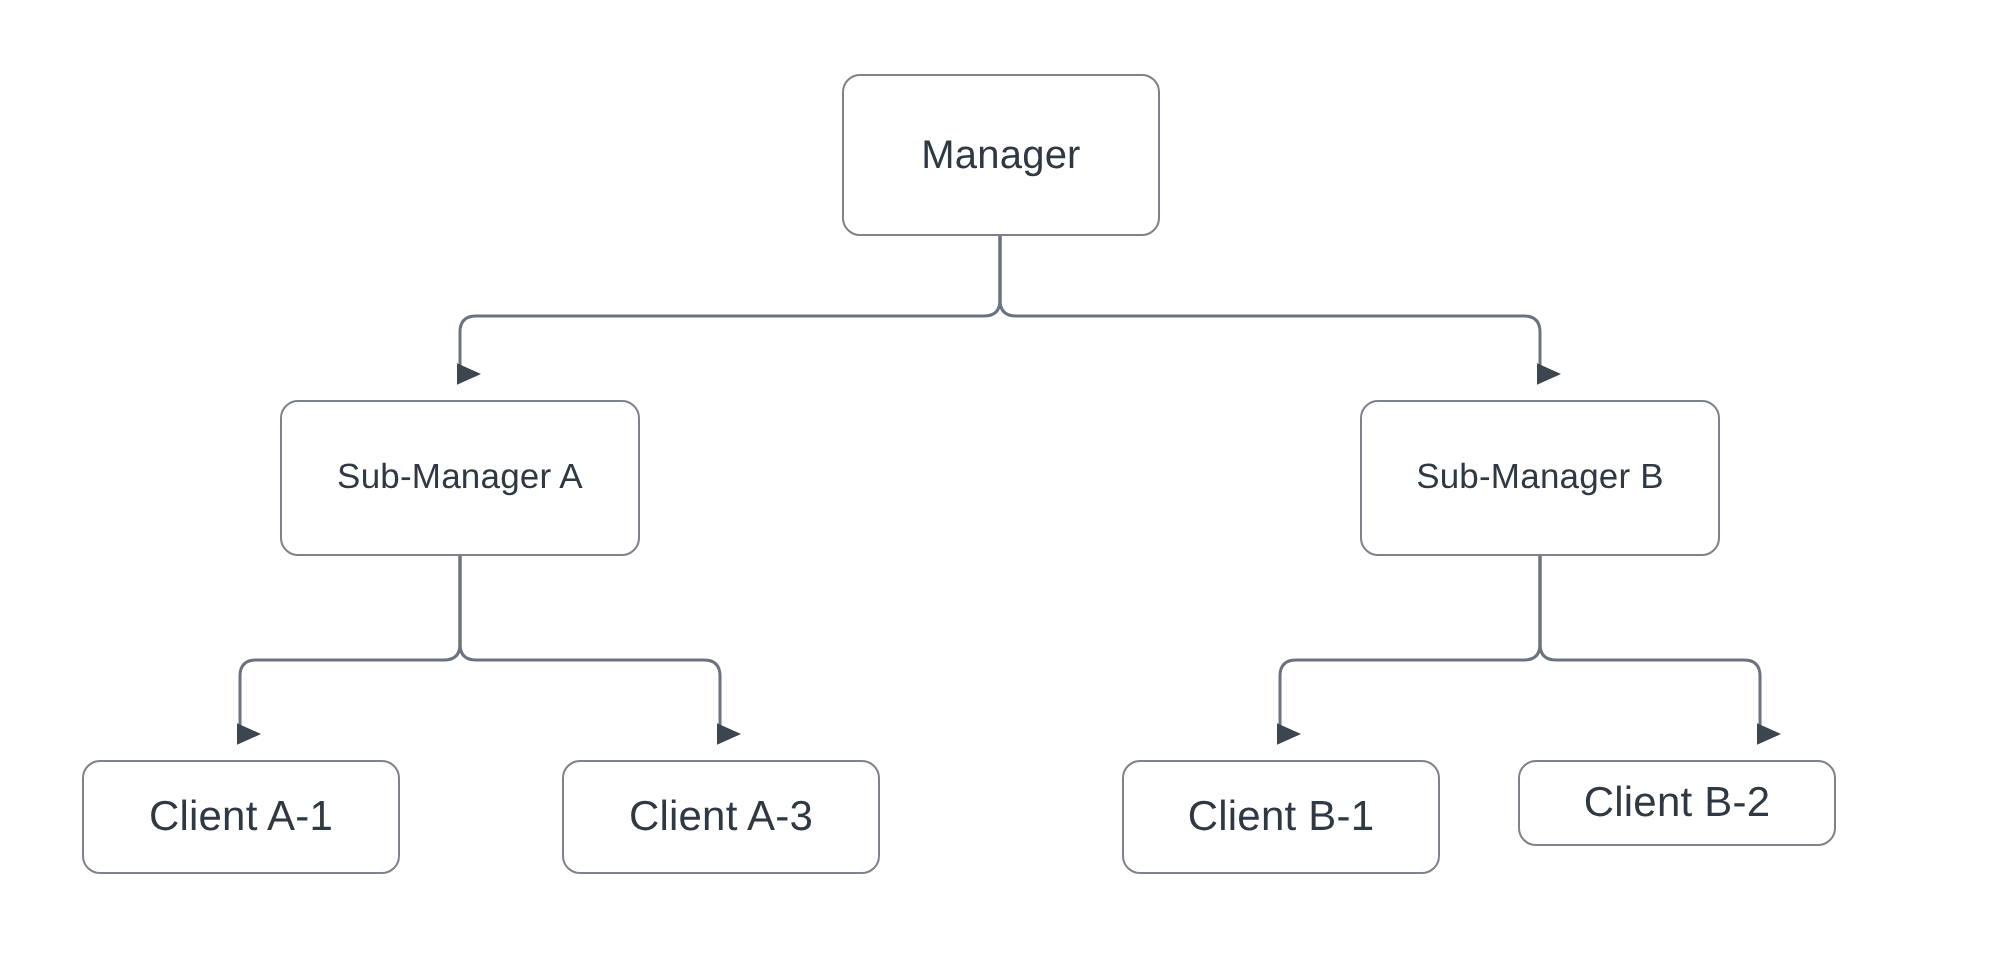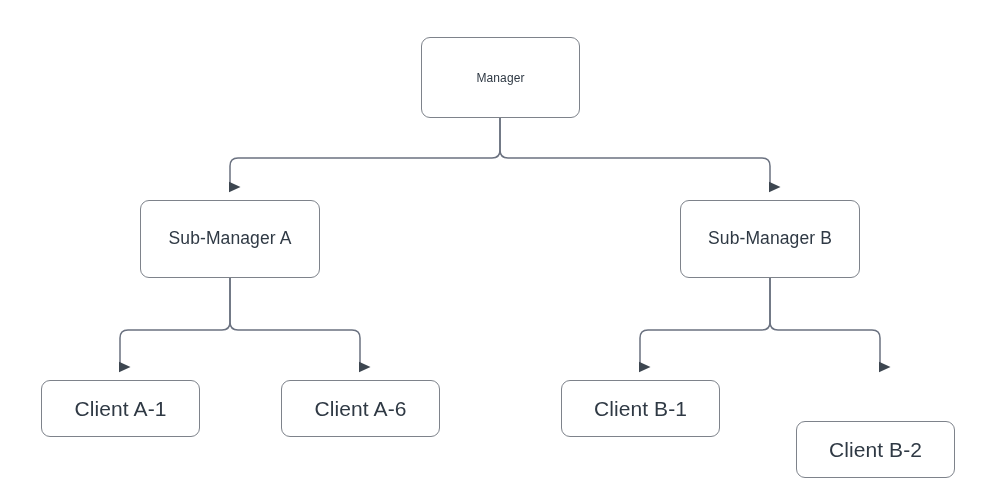--- a/index.html
+++ b/index.html
@@ -33,21 +33,21 @@
     justify-content: center;
     z-index: 2;
   }
   .node-label {
     color: #2f3944;
     font-size: 17.5px;
     line-height: 1;
     letter-spacing: 0.1px;
     white-space: nowrap;
   }
-  .node.level-1 .node-label { font-size: 12px; }
+  .node.level-1 .node-label { font-size: 20px; }
   .node.level-2 .node-label { font-size: 17.5px; }
   .node.level-3 .node-label { font-size: 21px; }
 </style>
 </head>
 <body>
 
 <div id="canvas">
 
   <svg id="edges" viewBox="0 0 1000 480" xmlns="http://www.w3.org/2000/svg">
     <defs>
@@ -75,24 +75,24 @@
 
   <div class="node level-2" style="left:140px; top:200px; width:180px; height:78px;">
     <span class="node-label">Sub-Manager A</span>
   </div>
 
   <div class="node level-3" style="left:41px; top:380px; width:159px; height:57px;">
     <span class="node-label">Client A-1</span>
   </div>
 
   <div class="node level-3" style="left:281px; top:380px; width:159px; height:57px;">
-    <span class="node-label">Client A-6</span>
+    <span class="node-label">Client A-3</span>
   </div>
 
   <div class="node level-3" style="left:561px; top:380px; width:159px; height:57px;">
     <span class="node-label">Client B-1</span>
   </div>
 
-  <div class="node level-3" style="left:796px; top:380px; width:159px; height:57px;margin-top:41px;">
+  <div class="node level-3" style="left:759px; top:380px; width:159px; height:43px;">
     <span class="node-label">Client B-2</span>
   </div>
 
 </div>
 
 </body></html>

